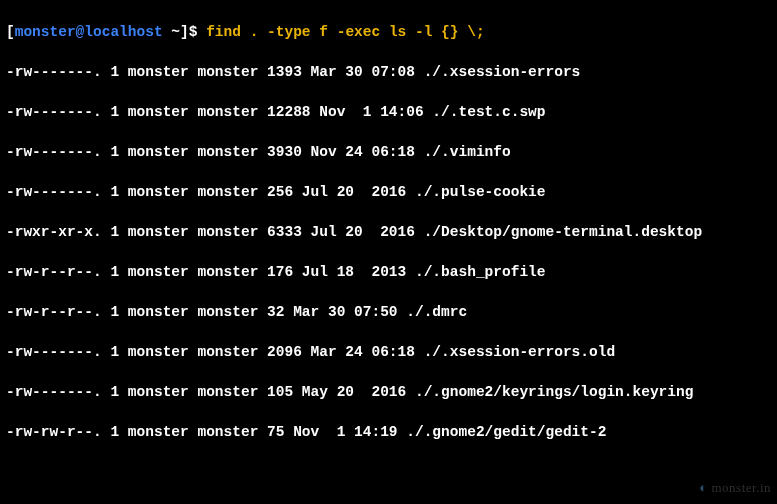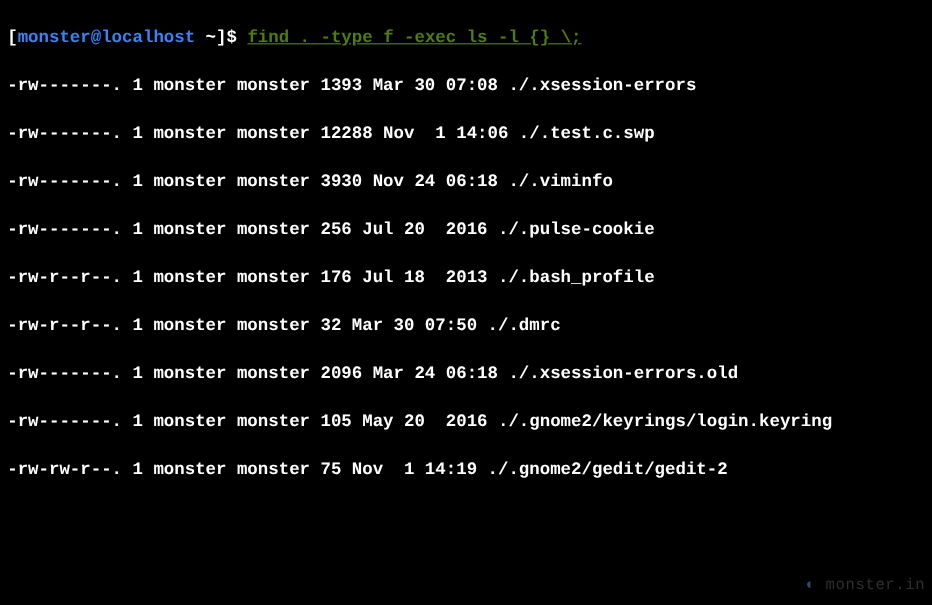--- a/index.html
+++ b/index.html
@@ -17,43 +17,44 @@
       color: #fff;
       overflow: hidden;
       padding: 2px 6px;
       position: relative;
     }
     .terminal {
       white-space: pre;
       font-weight: bold;
     }
     .prompt-user { color: #3b82f6; }
-    .prompt-cmd { color: #4d7c0f; text-decoration: underline; }
+    .prompt-cmd { color: #eab308; }
     .line { display: block; }
     .watermark {
       position: absolute;
       bottom: 6px;
       right: 6px;
       font-size: 13px;
       color: #555;
-      font-family: Liberation Mono, monospace;
+      font-family: Liberation Serif, serif;
       opacity: 0.55;
       letter-spacing: 0.5px;
     }
     .watermark .accent { color: #4a8bbd; }
   </style>
 </head>
 <body>
 
 <div class="terminal">
 <span class="line">[<span class="prompt-user">monster@localhost</span> <span>~</span><span>]$ </span><span class="prompt-cmd">find . -type f -exec ls -l {} \;</span></span>
 <span class="line">-rw-------. 1 monster monster 1393 Mar 30 07:08 ./.xsession-errors</span>
 <span class="line">-rw-------. 1 monster monster 12288 Nov  1 14:06 ./.test.c.swp</span>
 <span class="line">-rw-------. 1 monster monster 3930 Nov 24 06:18 ./.viminfo</span>
 <span class="line">-rw-------. 1 monster monster 256 Jul 20  2016 ./.pulse-cookie</span>
+<span class="line">-rwxr-xr-x. 1 monster monster 6333 Jul 20  2016 ./Desktop/gnome-terminal.desktop</span>
 <span class="line">-rw-r--r--. 1 monster monster 176 Jul 18  2013 ./.bash_profile</span>
 <span class="line">-rw-r--r--. 1 monster monster 32 Mar 30 07:50 ./.dmrc</span>
 <span class="line">-rw-------. 1 monster monster 2096 Mar 24 06:18 ./.xsession-errors.old</span>
 <span class="line">-rw-------. 1 monster monster 105 May 20  2016 ./.gnome2/keyrings/login.keyring</span>
 <span class="line">-rw-rw-r--. 1 monster monster 75 Nov  1 14:19 ./.gnome2/gedit/gedit-2</span>
 
 
 
 
 

